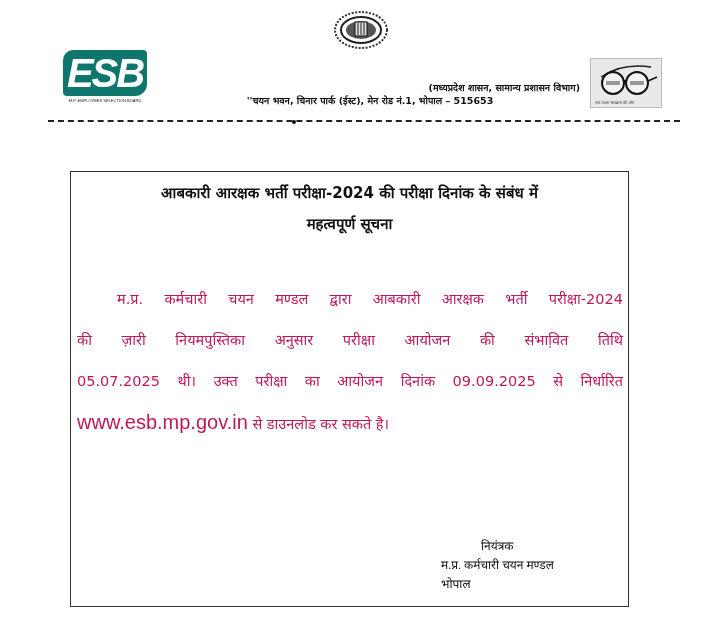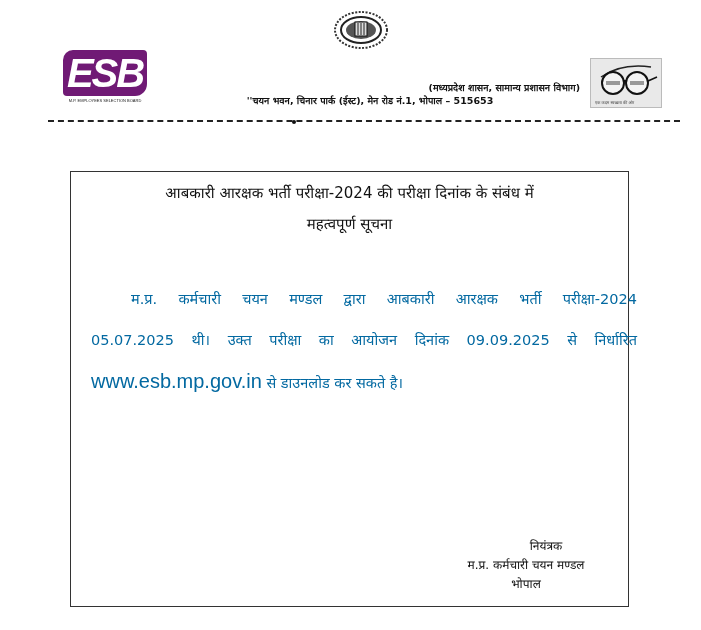--- a/index.html
+++ b/index.html
@@ -10,21 +10,21 @@
     .page { position: relative; width: 701px; height: 630px; }
 
     
     .emblem {
       position: absolute; left: 333px; top: 8px; width: 56px; height: 42px;
     }
     .esb-logo {
       position: absolute; left: 63px; top: 50px; width: 84px; height: 58px;
     }
     .esb-letters {
-      display: block; width: 84px; height: 46px; background: #701a75; color: #fff;
+      display: block; width: 84px; height: 46px; background: #0f766e; color: #fff;
       font-family: "Liberation Sans", sans-serif; font-weight: 900; font-size: 40px;
       line-height: 46px; text-align: center; letter-spacing: -2px;
       border-radius: 10px 4px 12px 4px; font-style: italic;
     }
     .esb-sub {
       display: block; font-size: 4px; line-height: 5px; text-align: center; color: #222;
       font-family: "Liberation Sans", sans-serif; margin-top: 2px; white-space: nowrap;
       overflow: hidden;
     }
     .org-title {
@@ -58,37 +58,37 @@
       background: #111; border-radius: 50%;
     }
 
     
     .notice-box {
       position: absolute; left: 70px; top: 171px; width: 559px; height: 436px;
       border: 1.5px solid #333;
     }
     .notice-title {
       position: absolute; left: 0; top: 6px; width: 100%; text-align: center;
-      font-weight: normal; font-size: 15px; line-height: 31px; color: #111;
+      font-weight: bold; font-size: 15px; line-height: 31px; color: #111;
     }
     .notice-body {
-      position: absolute; left: 20px; top: 107px; width: 546px;
-      font-size: 14.5px; line-height: 41px; color: #0369a1;
+      position: absolute; left: 6px; top: 107px; width: 546px;
+      font-size: 14.5px; line-height: 41px; color: #be185d;
     }
     .body-line {
       display: block; white-space: nowrap; text-align: justify;
       text-align-last: justify; height: 41px;
     }
     .body-line.first { padding-left: 40px; }
     .body-line.last { text-align-last: left; }
     .url { font-family: "Liberation Sans", sans-serif; font-size: 20px; }
 
     .signature {
-      position: absolute; left: 370px; top: 365px; width: 170px; text-align: center;
-      font-size: 12px; line-height: 19px; color: #111;
+      position: absolute; left: 370px; top: 365px; width: 170px; 
+      font-size: 12px; line-height: 19px; color: #111; font-family: Liberation Serif, serif;
     }
     .signature .sig-line { display: block; white-space: nowrap; }
     .signature .sig-title { padding-left: 40px; }
   </style>
 </head>
 <body>
 
 <div class="page">
 
   <div class="emblem">
@@ -128,20 +128,21 @@
   <div class="rule-dot"></div>
 
   <div class="notice-box">
     <div class="notice-title">
       <span style="display:block">आबकारी आरक्षक भर्ती परीक्षा-2024 की परीक्षा दिनांक के संबंध में</span>
       <span style="display:block">महत्वपूर्ण सूचना</span>
     </div>
 
     <div class="notice-body">
       <span class="body-line first">म.प्र. कर्मचारी चयन मण्डल द्वारा आबकारी आरक्षक भर्ती परीक्षा-2024</span>
+      <span class="body-line">की ज़ारी नियमपुस्तिका अनुसार परीक्षा आयोजन की संभावि़त तिथि</span>
       <span class="body-line">05.07.2025 थी। उक्त परीक्षा का आयोजन दिनांक 09.09.2025 से निर्धारित</span>
       <span class="body-line last"><span class="url">www.esb.mp.gov.in</span><span> से डाउनलोड कर सकते है।</span></span>
     </div>
 
     <div class="signature">
       <span class="sig-line sig-title">नियंत्रक</span>
       <span class="sig-line">म.प्र. कर्मचारी चयन मण्डल</span>
       <span class="sig-line">भोपाल</span>
     </div>
   </div>

